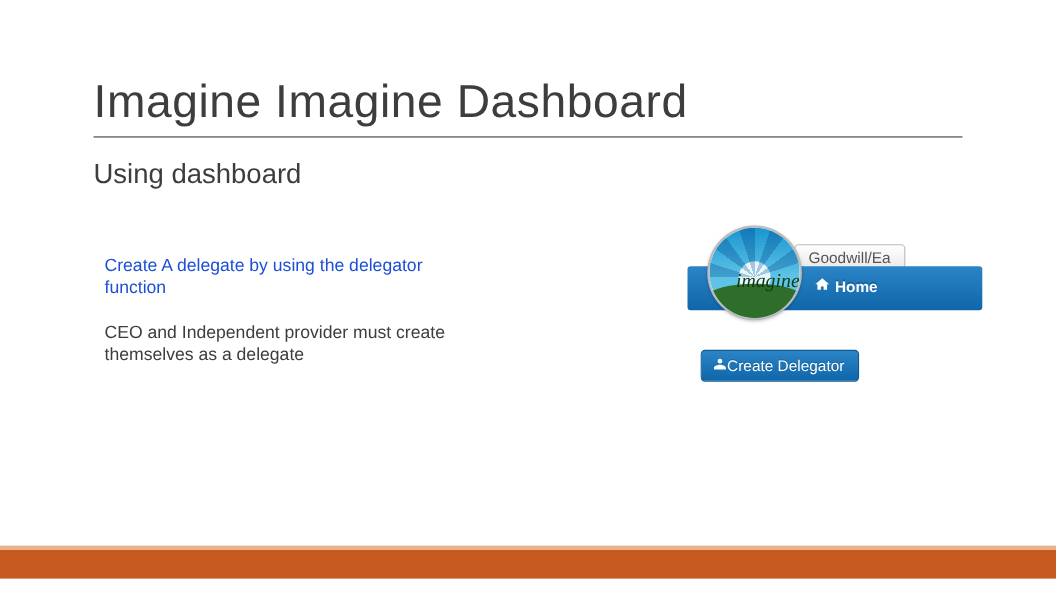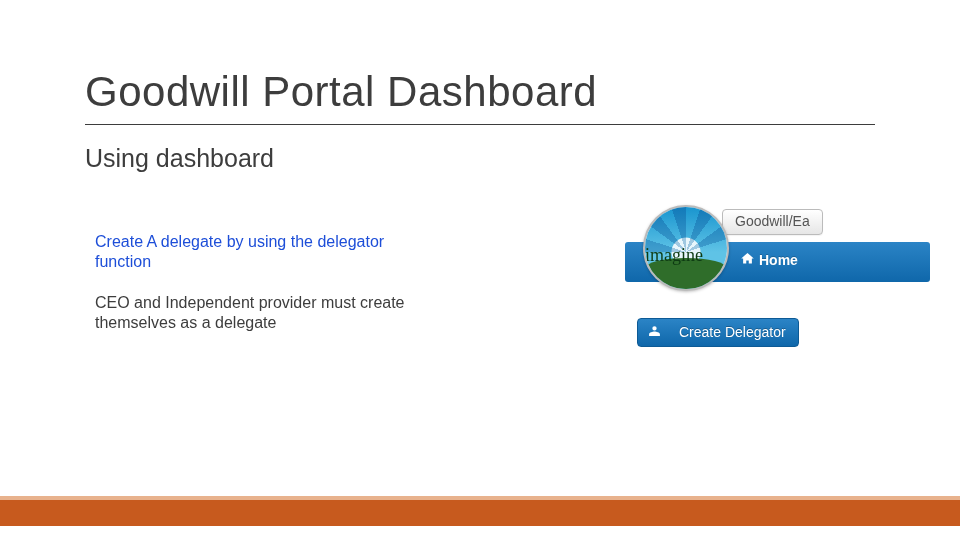--- a/index.html
+++ b/index.html
@@ -75,37 +75,37 @@
     left: 625px;
     top: 208px;
     width: 260px;
     height: 150px;
     background: #ffffff;
   }
 
   .snippet .tag-btn {
     position: absolute;
     left: 97px;
-    top: 1px;
+    top: 14px;
     padding: 3px 12px 5px 12px;
     font-size: 14px;
     color: #555;
     background: linear-gradient(#ffffff, #e6e6e6);
     border: 1px solid #bbb;
     border-radius: 4px;
     box-shadow: 0 1px 1px rgba(0,0,0,.05);
     text-align: center;
     white-space: nowrap;
   }
 
   .snippet .nav-bar {
     position: absolute;
     left: 0;
     top: 34px;
-    width: 305px;
+    width: 268px;
     height: 40px;
     background: linear-gradient(#2b84c6, #0f67aa);
     border-radius: 3px;
     display: flex;
     align-items: center;
   }
 
   .snippet .home {
     position: absolute;
     left: 115px;
@@ -151,39 +151,40 @@
         #1877b2 36deg 54deg, transparent 54deg 72deg,
         #1877b2 72deg 90deg, transparent 90deg 108deg,
         #1877b2 108deg 126deg, transparent 126deg 144deg,
         #1877b2 144deg 162deg, transparent 162deg 180deg,
         transparent 180deg 360deg);
     mix-blend-mode: multiply;
     opacity:.35;
   }
   .snippet .logo .word {
     position: absolute; left:0; right:0; top: 46%;
-    text-align:left;
+    text-align:right;
     font-family: "Brush Script MT", "Segoe Script", cursive;
     font-size: 18px;
     color:#0d3a12;
+    font-style:italic;
   }
 
   .snippet .delegator-btn {
     position: absolute;
     left: 12px;
     top: 110px;
     padding: 5px 12px 6px 10px;
     font-size: 14px;
     color: #fff;
     background: linear-gradient(#2b84c6, #0f67aa);
     border: 1px solid #0d5a95;
     border-radius: 4px;
     display: inline-flex;
     align-items: center;
-    gap: 18px;
+    gap: 0;
     text-shadow: 0 -1px 0 rgba(0,0,0,.25);
   }
   .snippet .delegator-btn svg {
     width: 13px; height: 13px; fill: #fff;
   }
 
   
   .footer-bar-dark {
     position: absolute;
     left: 0; right: 0; bottom: 14px; height: 26px;
@@ -193,21 +194,21 @@
     position: absolute;
     left: 0; right: 0; bottom: 40px; height: 4px;
     background: #e8b28d;
   }
 </style>
 </head>
 <body>
 
 <div class="slide">
 
-  <div class="title">Goodwill Portal Dashboard</div>
+  <div class="title">Imagine Imagine Dashboard</div>
 
   <div class="title-rule"></div>
 
   <div class="subtitle">Using dashboard</div>
 
   <div class="body-1">Create A delegate by using the delegator function</div>
 
   <div class="body-2">CEO and Independent provider must create themselves as a delegate</div>
 
   <div class="snippet">

